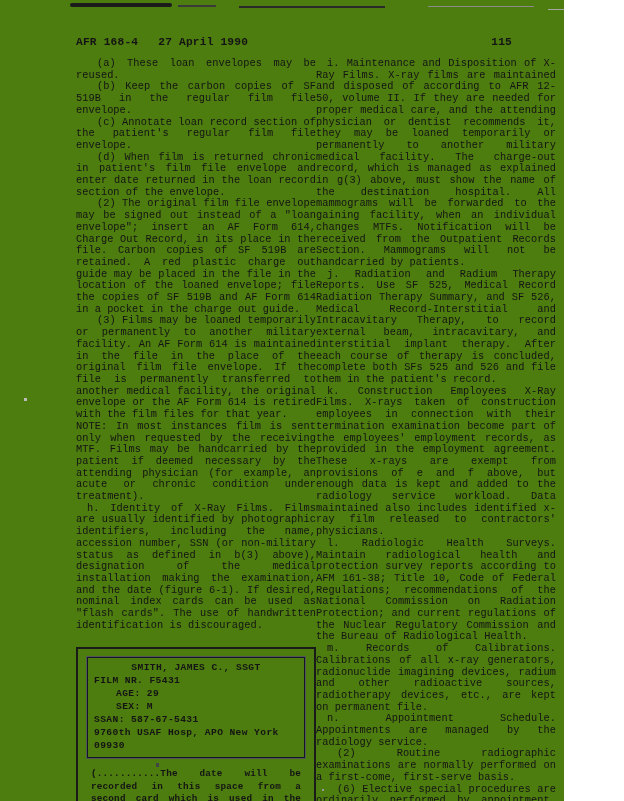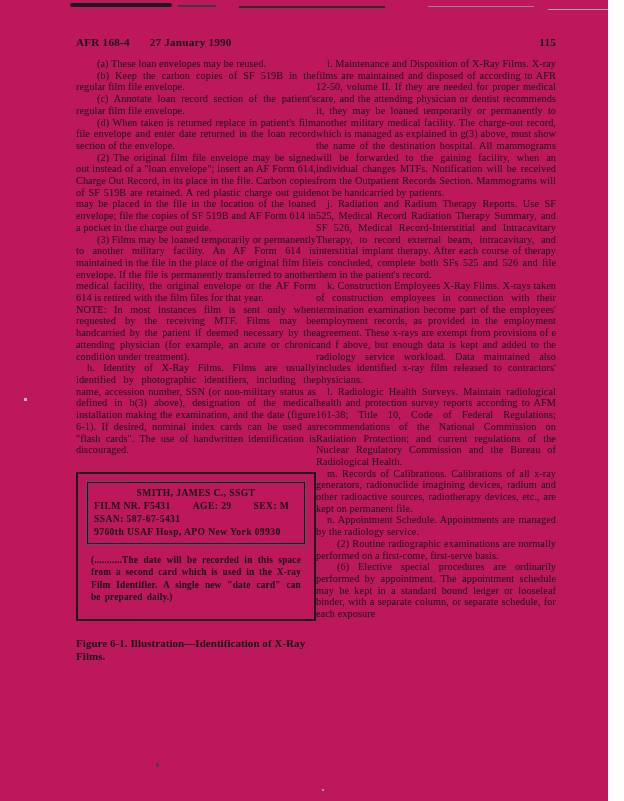--- a/index.html
+++ b/index.html
@@ -1,20 +1,20 @@
 <!DOCTYPE html>
 <html><head>
 <meta charset="utf-8">
 <style>
   html,body{margin:0;padding:0;background:#ffffff;}
   .page{
     position:relative;
-    width:608px;height:801px;
-    background:#be185d;
-    font-family:Liberation Serif, serif;
+    width:564px;height:801px;
+    background:#4d7c0f;
+    font-family:Liberation Mono, monospace;
     color:#141414;
     overflow:hidden;
   }
   
   .artifact{position:absolute;background:#1b1b1b;}
   .a1{left:70px;top:3px;width:102px;height:4px;border-radius:2px;}
   .a2{left:178px;top:5px;width:38px;height:2px;background:#3a3a3a;}
   .a3{left:239px;top:6px;width:146px;height:2px;background:#2a2a2a;}
   .a4{left:428px;top:6px;width:106px;height:1px;background:#8a8a8a;}
   .a5{left:548px;top:9px;width:76px;height:1px;background:#a5a5a5;}
@@ -56,21 +56,21 @@
     box-shadow:0 0 0 1px #555;
     padding:3px 6px 5px 6px;
     margin-bottom:10px;
     font-weight:bold;
     font-size:9.6px;
     line-height:13px;
     letter-spacing:0.4px;
     text-align:left;
   }
   .card-line1{text-align:center;}
-  .card-line2{display:flex;padding-right:12px;}
+  .card-line2{display:flex;padding-right:12px;flex-direction:column;}
   .card-line2 .seg{flex:0 0 auto;}
   .card-line2 .seg+.seg{margin-left:22px;}
   .fig-note{
     margin:4px;
     font-weight:bold;
     font-size:9.3px;
     line-height:12.4px;
     text-align:justify;
     letter-spacing:0.2px;
     word-spacing:1.5px;
@@ -93,32 +93,32 @@
   <div class="artifact a2"></div>
   <div class="artifact a3"></div>
   <div class="artifact a4"></div>
   <div class="artifact a5"></div>
   <div class="artifact speck1"></div>
   <div class="artifact speck2"></div>
   <div class="artifact speck3"></div>
 
   <div class="header">
     <span class="doc">AFR 168-4</span>
-    <span class="date">27 January 1990</span>
+    <span class="date">27 April 1990</span>
     <span class="pagenum">115</span>
   </div>
 
   <div class="columns">
 
     <div class="col">
       <div>
           <p class="para ind-wide">(a) These loan envelopes may be reused.</p>
           <p class="para ind-wide">(b) Keep the carbon copies of SF 519B in the regular film file envelope.</p>
           <p class="para ind-wide">(c) Annotate loan record section of the patient's regular film file envelope.</p>
-          <p class="para ind-wide">(d) When taken is returned replace in patient's film file envelope and enter date returned in the loan record section of the envelope.</p>
+          <p class="para ind-wide">(d) When film is returned chronic in patient's film file envelope and enter date returned in the loan record section of the envelope.</p>
           <p class="para ind-wide">(2) The original film file envelope may be signed out instead of a "loan envelope"; insert an AF Form 614, Charge Out Record, in its place in the file. Carbon copies of SF 519B are retained. A red plastic charge out guide may be placed in the file in the location of the loaned envelope; file the copies of SF 519B and AF Form 614 in a pocket in the charge out guide.</p>
           <p class="para ind-wide">(3) Films may be loaned temporarily or permanently to another military facility. An AF Form 614 is maintained in the file in the place of the original film file envelope. If the file is permanently transferred to another medical facility, the original envelope or the AF Form 614 is retired with the film files for that year.</p>
           <p class="para ind-none">NOTE: In most instances film is sent only when requested by the receiving MTF. Films may be handcarried by the patient if deemed necessary by the attending physician (for example, an acute or chronic condition under treatment).</p>
           <p class="para ind-narrow">h. Identity of X-Ray Films. Films are usually identified by photographic identifiers, including the name, accession number, SSN (or non-military status as defined in b(3) above), designation of the medical installation making the examination, and the date (figure 6-1). If desired, nominal index cards can be used as "flash cards". The use of handwritten identification is discouraged.</p>
         </div>
 
       <div class="figure-box">
         <div class="card">
           <div class="card-line1">SMITH, JAMES C., SSGT</div>
           <div class="card-line2">

